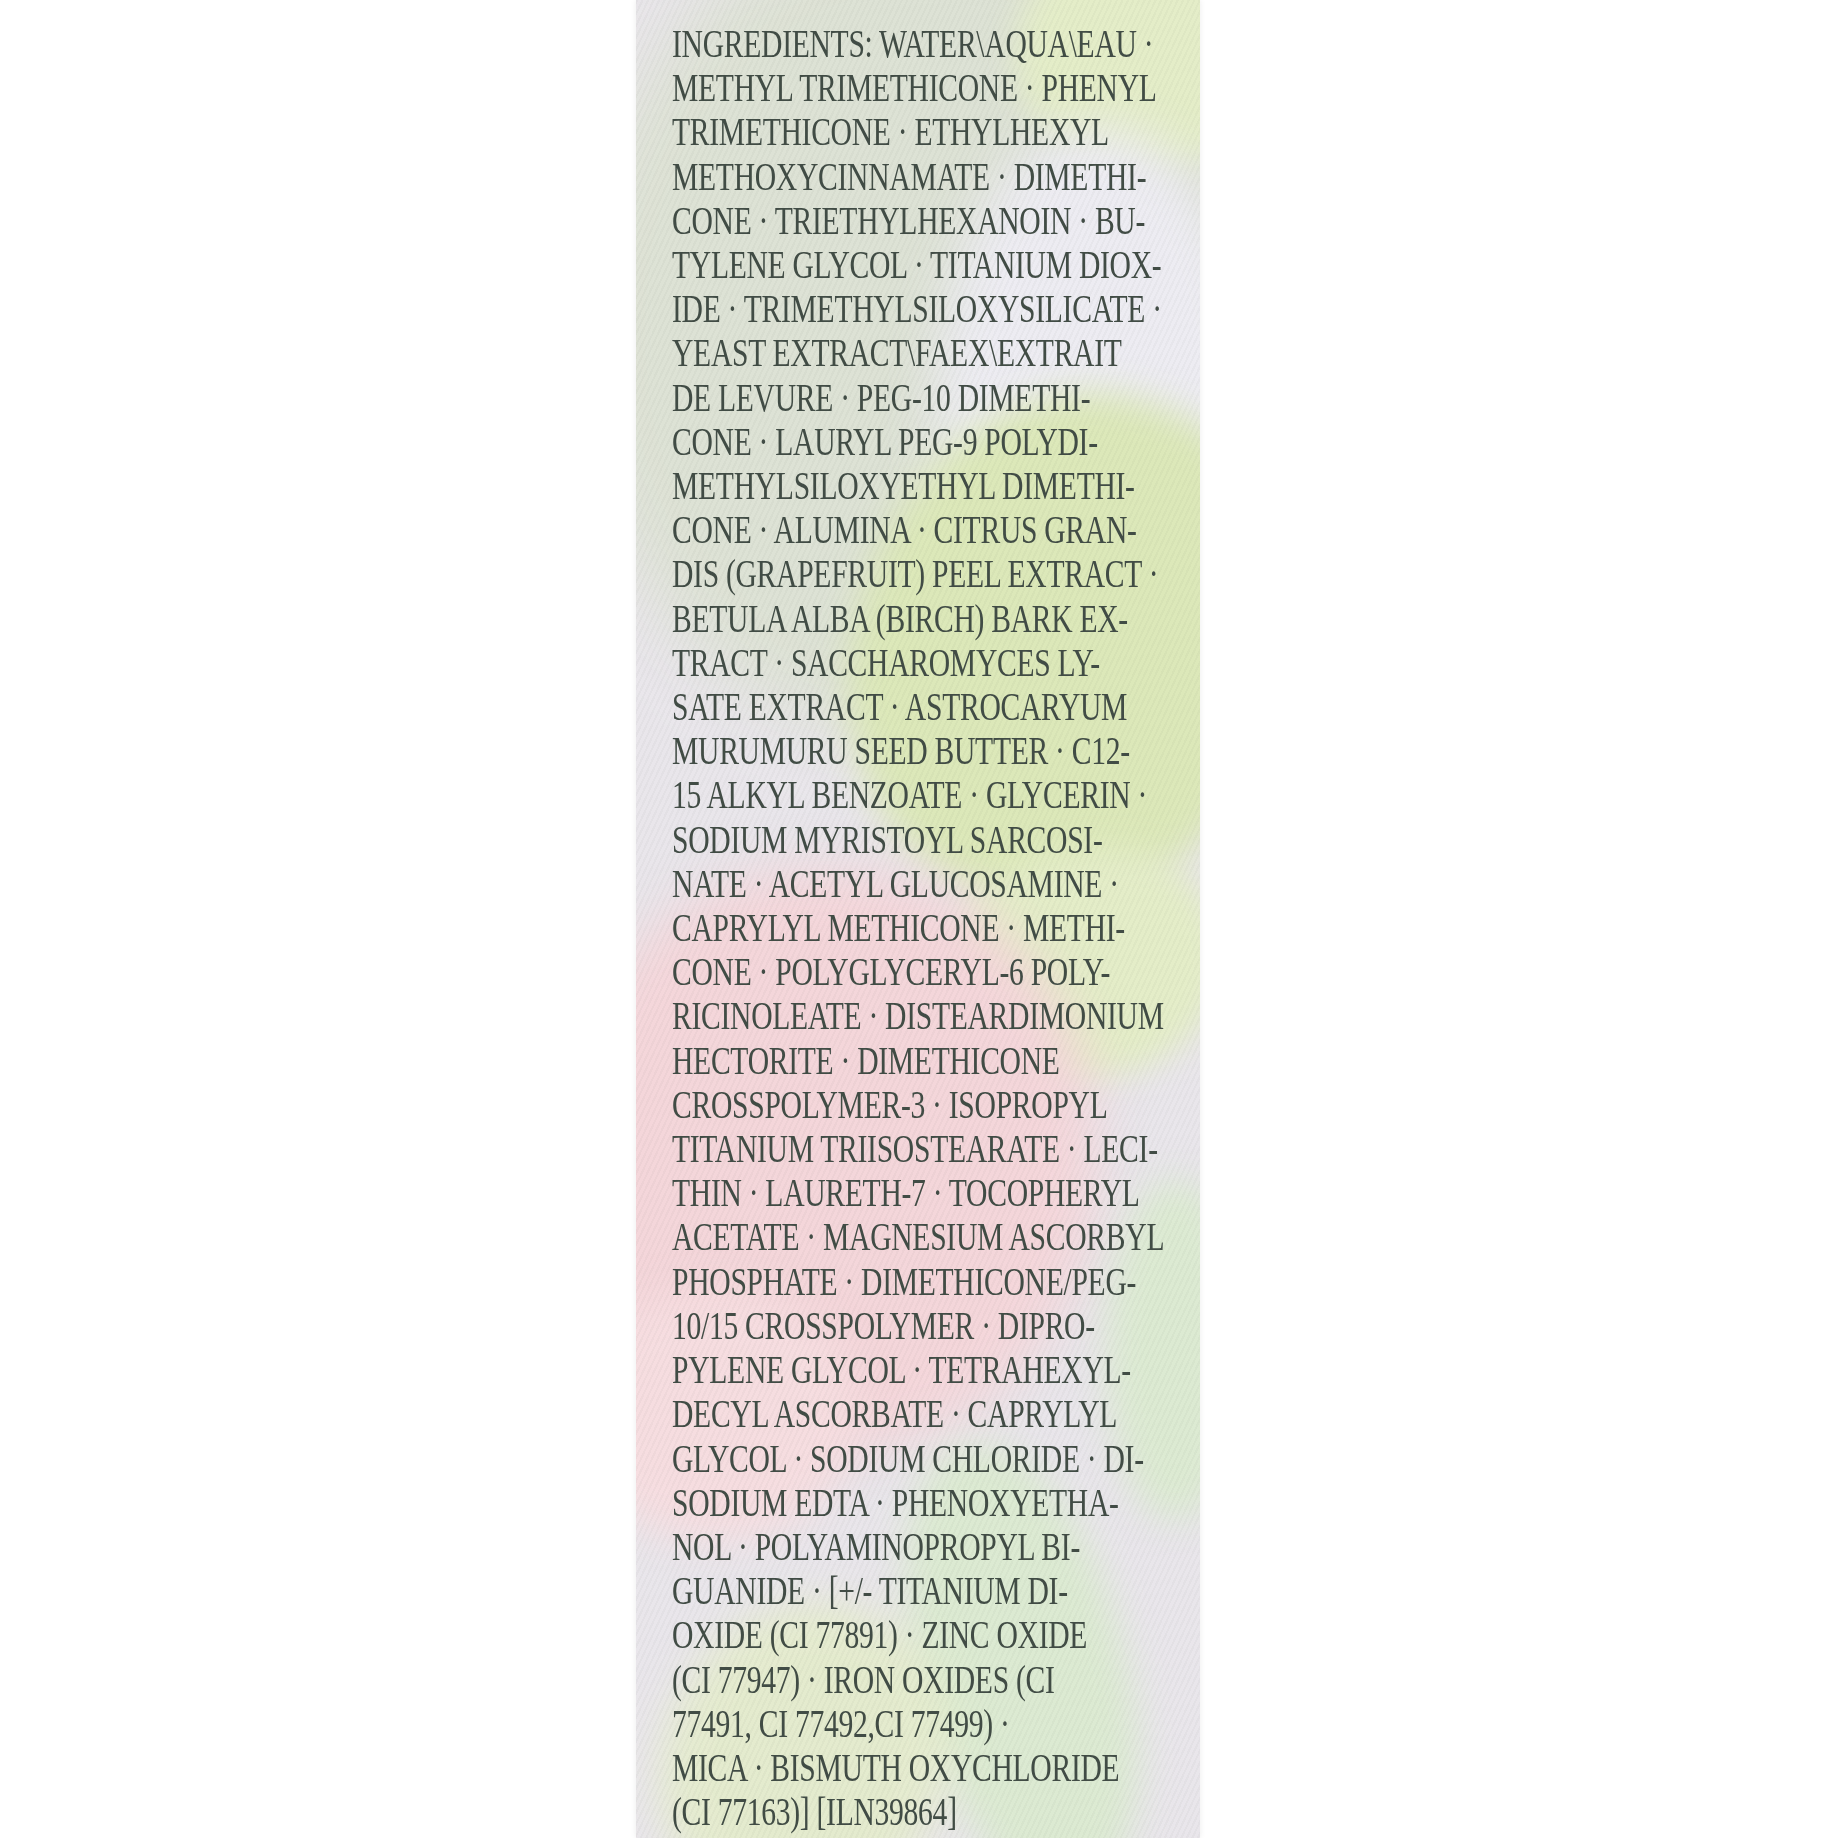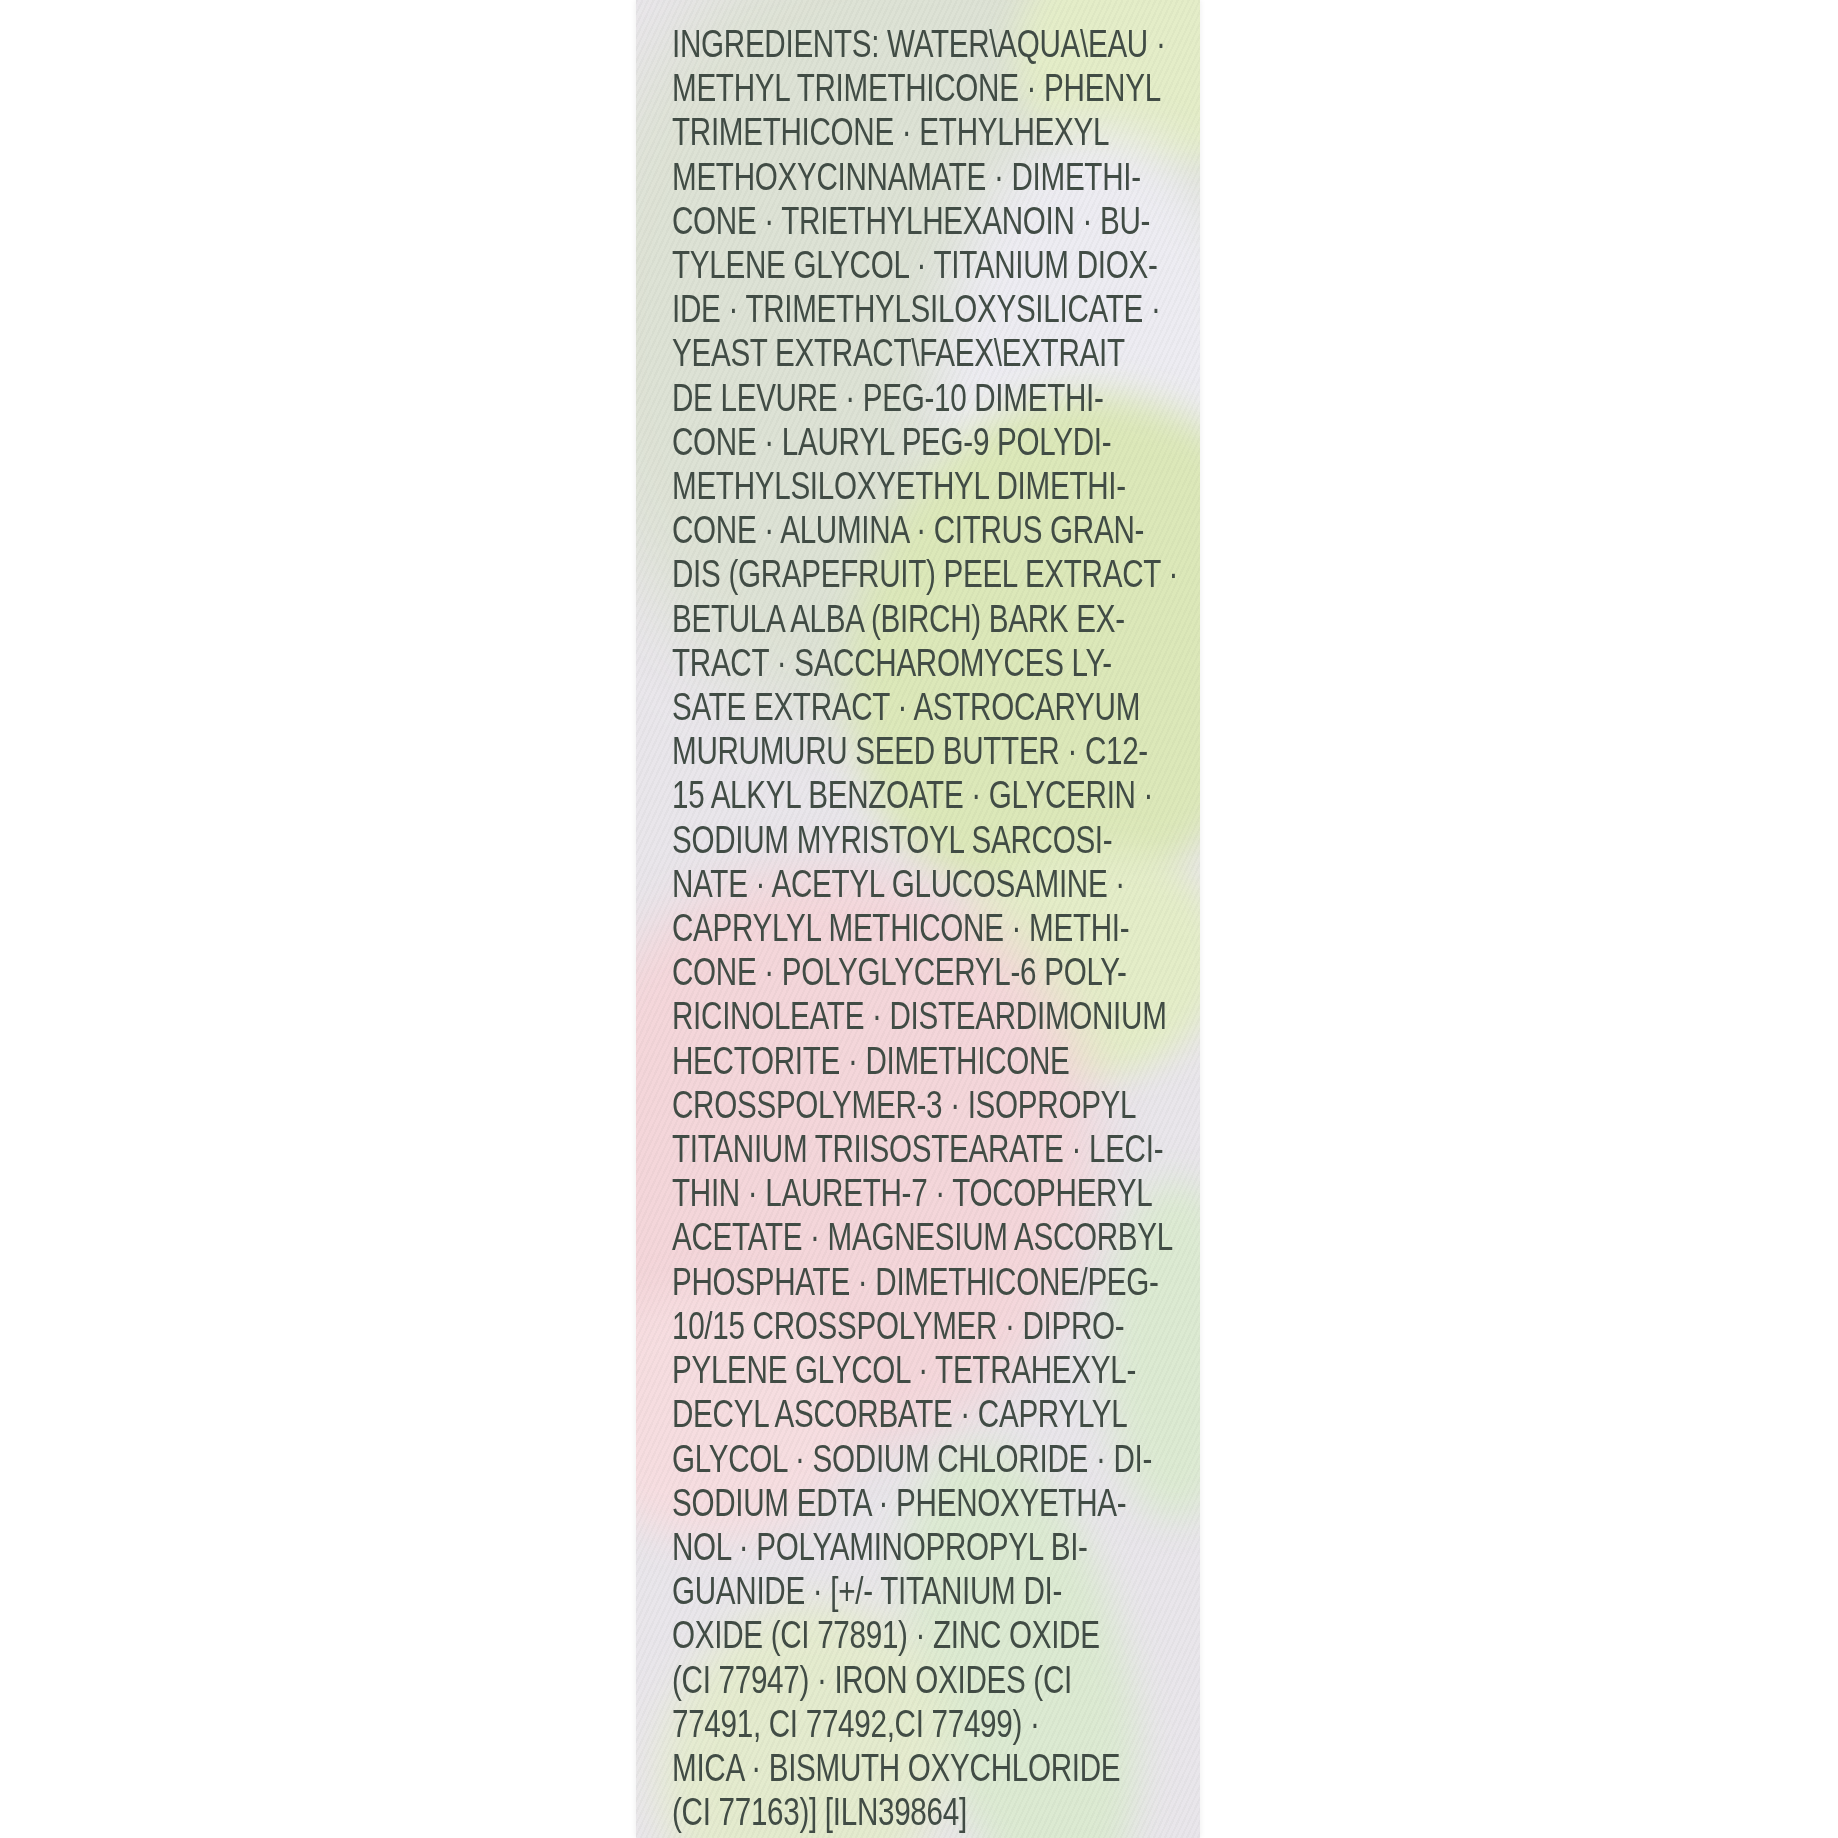--- a/index.html
+++ b/index.html
@@ -8,20 +8,21 @@
     padding: 0;
     background: #ffffff;
     font-family: "Liberation Sans", sans-serif;
   }
   .stage {
     position: relative;
     width: 1838px;
     height: 1838px;
     background: var(--page_background, #ffffff);
     overflow: hidden;
+    font-family: Liberation Serif, serif;
   }
   
   .panel {
     position: absolute;
     left: 636px;
     top: 0;
     width: 564px;
     height: 1838px;
     background: var(--panel_base, #e9e6eb);
     overflow: hidden;

